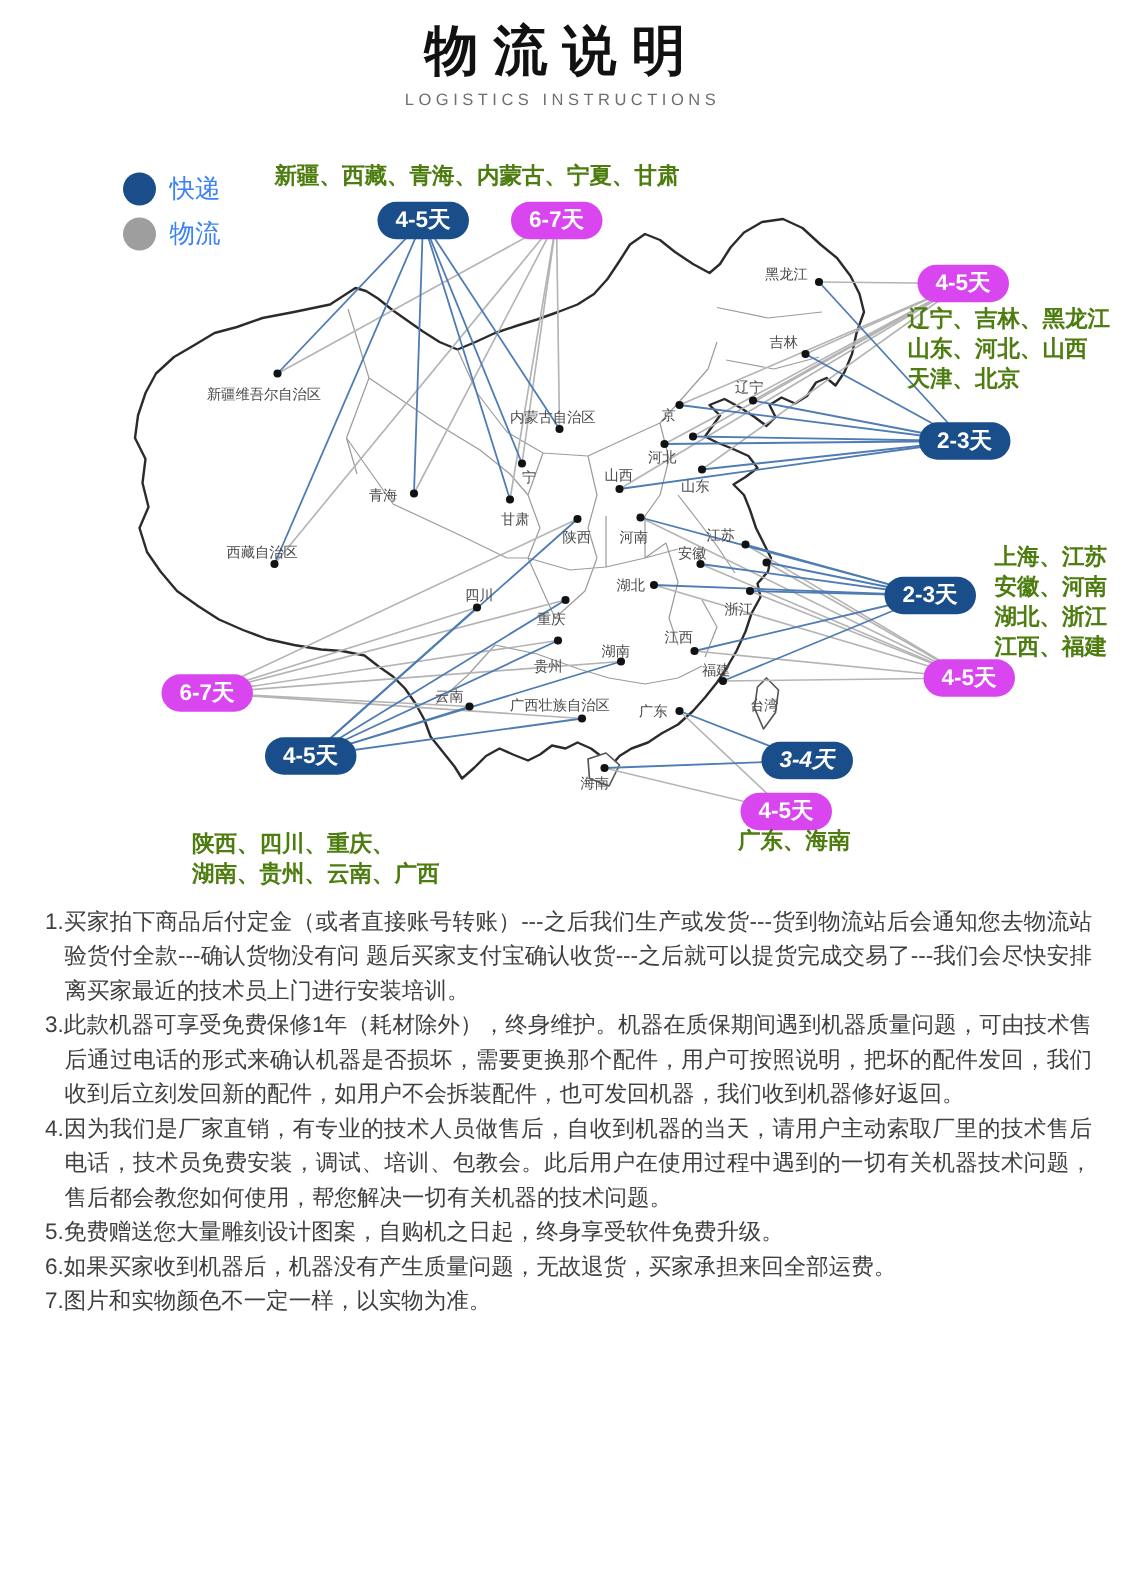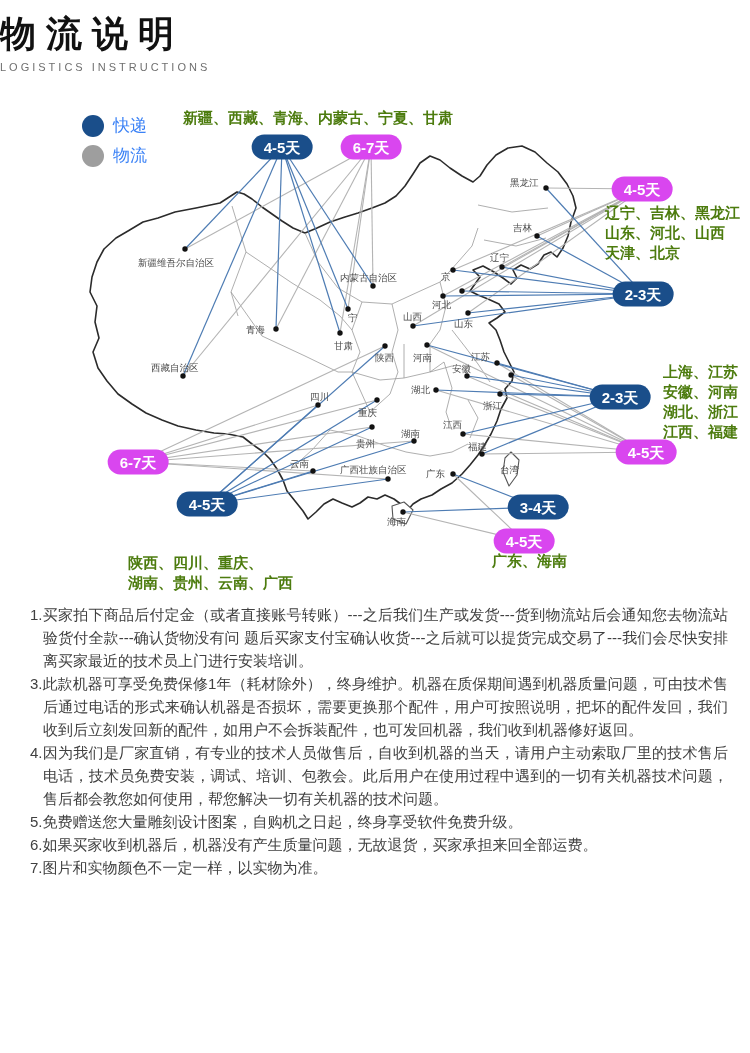--- a/index.html
+++ b/index.html
@@ -1,20 +1,20 @@
 <!DOCTYPE html>
 <html><head>
 <meta charset="utf-8">
 <style>
   html,body{margin:0;padding:0;background:#fff;}
   body{width:750px;height:1053px;position:relative;overflow:hidden;
        font-family:"Liberation Sans","DejaVu Sans",sans-serif;color:#1a1a1a;}
   .page{position:absolute;inset:0;}
   
-  .hdr{position:absolute;top:10px;left:0;width:750px;text-align:left;}
+  .hdr{position:absolute;top:10px;left:0;width:750px;text-align:center;}
   .hdr h1{margin:0;font-size:36px;font-weight:600;letter-spacing:10px;color:#111;}
   .hdr .sub{margin-top:2px;font-size:11px;letter-spacing:3px;color:#6f6f6f;}
   
   #map-svg{position:absolute;left:0;top:0;}
   .outline{fill:#fff;stroke:#2b2b2b;stroke-width:1.6;stroke-linejoin:round;}
   .island{fill:#fff;stroke:#555;stroke-width:1.1;stroke-linejoin:round;}
   .inner{fill:none;stroke:#9b9b9b;stroke-width:.8;stroke-linejoin:round;}
   .line-l{stroke:#b4b4b4;stroke-width:1.1;}
   .line-e{stroke:#4e7cb3;stroke-width:1.2;}
   .prov-dot{fill:#121212;}
@@ -197,21 +197,21 @@
 
   <div id="badges">
       <div class="badge express" style="left: 282px; top: 147px;">4-5天</div>
       <div class="badge logistics" style="left: 371px; top: 147px;">6-7天</div>
       <div class="badge logistics" style="left: 642px; top: 189px;">4-5天</div>
       <div class="badge express" style="left: 643px; top: 294px;">2-3天</div>
       <div class="badge express" style="left: 620px; top: 397px;">2-3天</div>
       <div class="badge logistics" style="left: 646px; top: 452px;">4-5天</div>
       <div class="badge logistics" style="left: 138px; top: 462px;">6-7天</div>
       <div class="badge express" style="left: 207px; top: 504px;">4-5天</div>
-      <div class="badge express" style="left: 538px; top: 507px;">3-4天</div>
+      <div class="badge express" style="left: 538px; top: 507px; font-style: italic;">3-4天</div>
       <div class="badge logistics" style="left: 524px; top: 541px;">4-5天</div>
     </div>
   <div id="notes">
       <div class="note" style="left: 183px; top: 108px;">
         <div>新疆、西藏、青海、内蒙古、宁夏、甘肃</div>
       </div>
       <div class="note" style="left: 605px; top: 203px;">
         <div>辽宁、吉林、黑龙江</div>
         <div>山东、河北、山西</div>
         <div>天津、北京</div>

